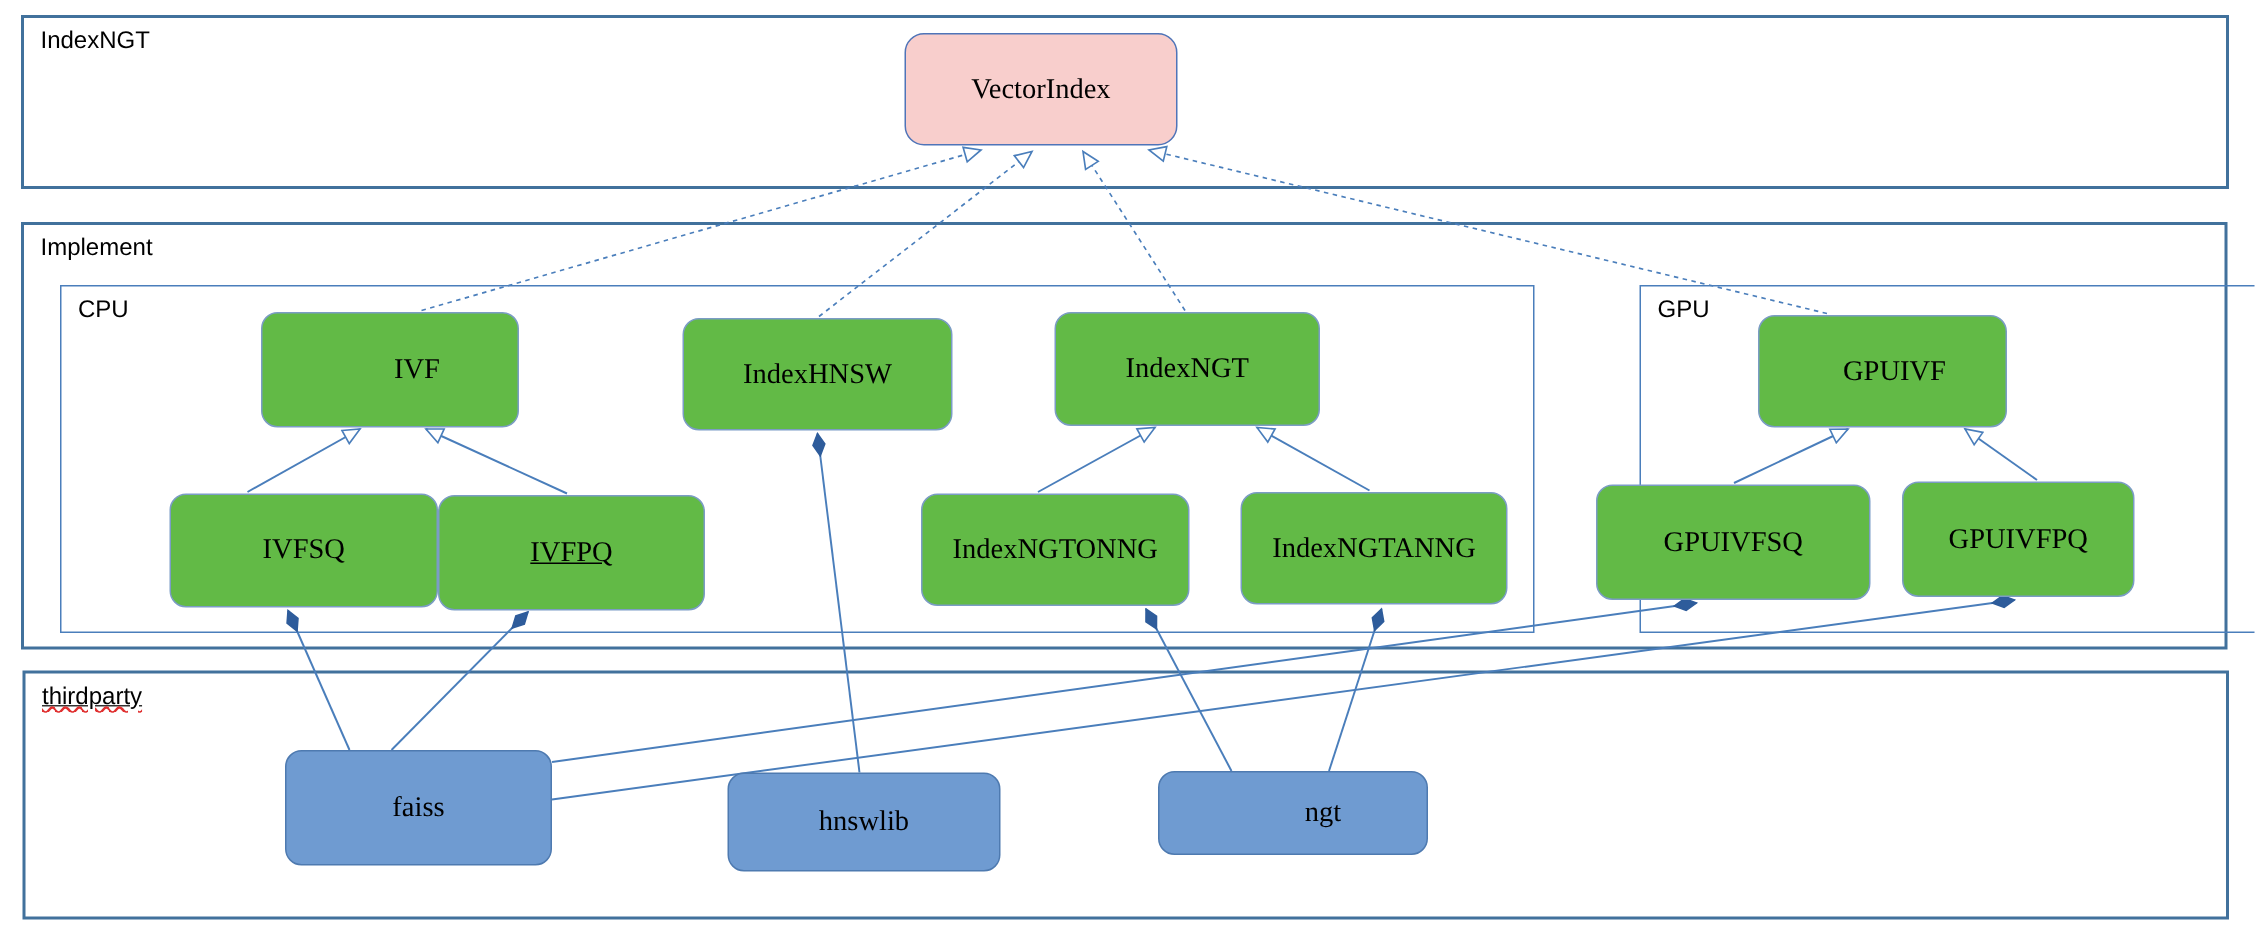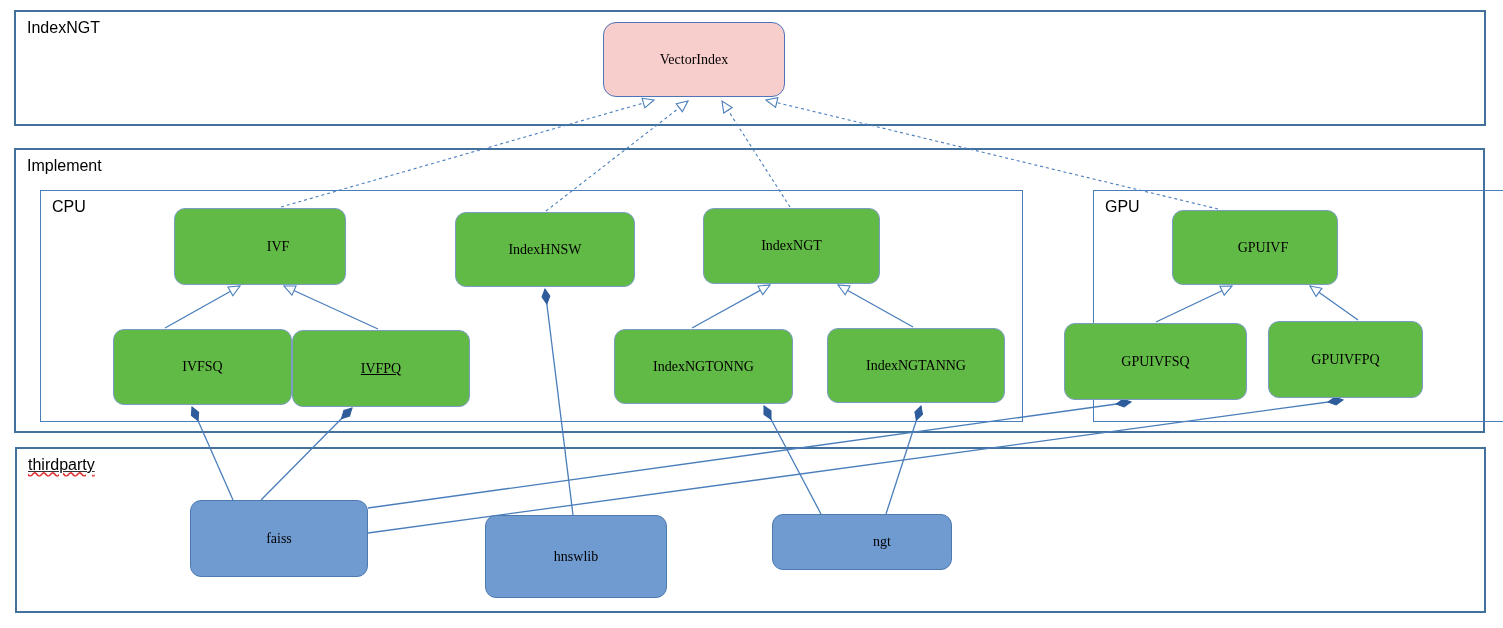--- a/index.html
+++ b/index.html
@@ -29,21 +29,21 @@
   #edge-layer{
     position:absolute;left:0;top:0;width:1503px;height:628px;
     z-index:2;pointer-events:none;
   }
   .node{
     position:absolute;
     box-sizing:border-box;
     display:flex;align-items:center;justify-content:center;
     border-radius:11px;
     font-family:"Liberation Serif", serif;
-    font-size:14px;color:#000;
+    font-size:19px;color:#000;
     z-index:3;
     text-align:center;
   }
   .node.green{background:#62ba46;border:1.5px solid #7b9cc5;}
   .node.pink{background:#f8cecc;border:1.5px solid #4f74b8;border-radius:13px;}
   .node.blue{background:#6f9bd1;border:1.5px solid #4e7ab0;}
 </style>
 </head>
 <body>
 
@@ -129,18 +129,18 @@
 <div class="node green" style="left:1064px;top:323px;width:183px;height:77px;">
   <span>GPUIVFSQ</span>
 </div>
 <div class="node green" style="left:1268px;top:321px;width:155px;height:77px;">
   <span>GPUIVFPQ</span>
 </div>
 
 <div class="node blue" style="left:190px;top:500px;width:178px;height:77px;">
   <span>faiss</span>
 </div>
-<div class="node blue" style="left:485px;top:515px;width:182px;height:83px;">
+<div class="node blue" style="left:485px;top:515px;width:182px;height:66px;">
   <span>hnswlib</span>
 </div>
 <div class="node blue" style="left:772px;top:514px;width:180px;height:56px;padding-left:40px;">
   <span>ngt</span>
 </div>
 
 </body></html>

